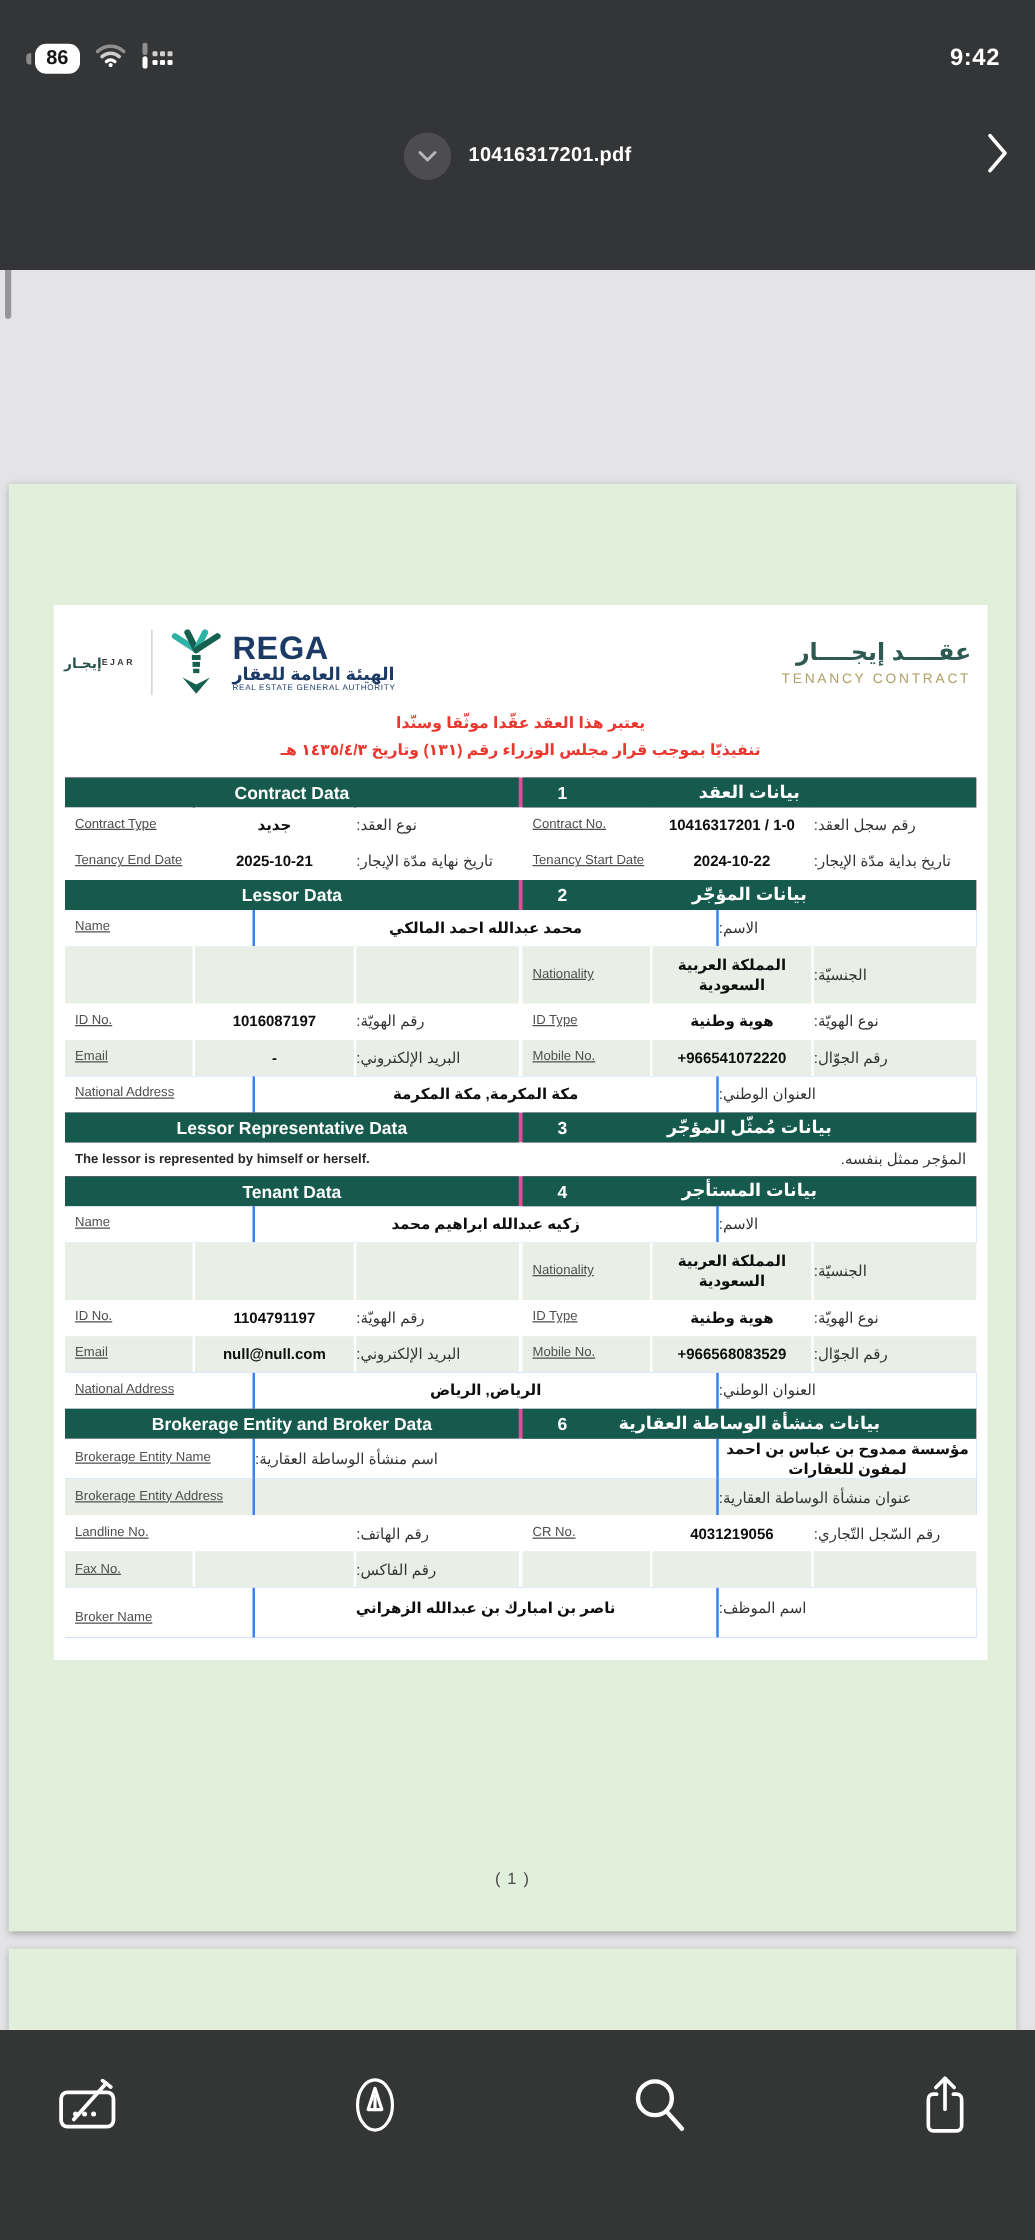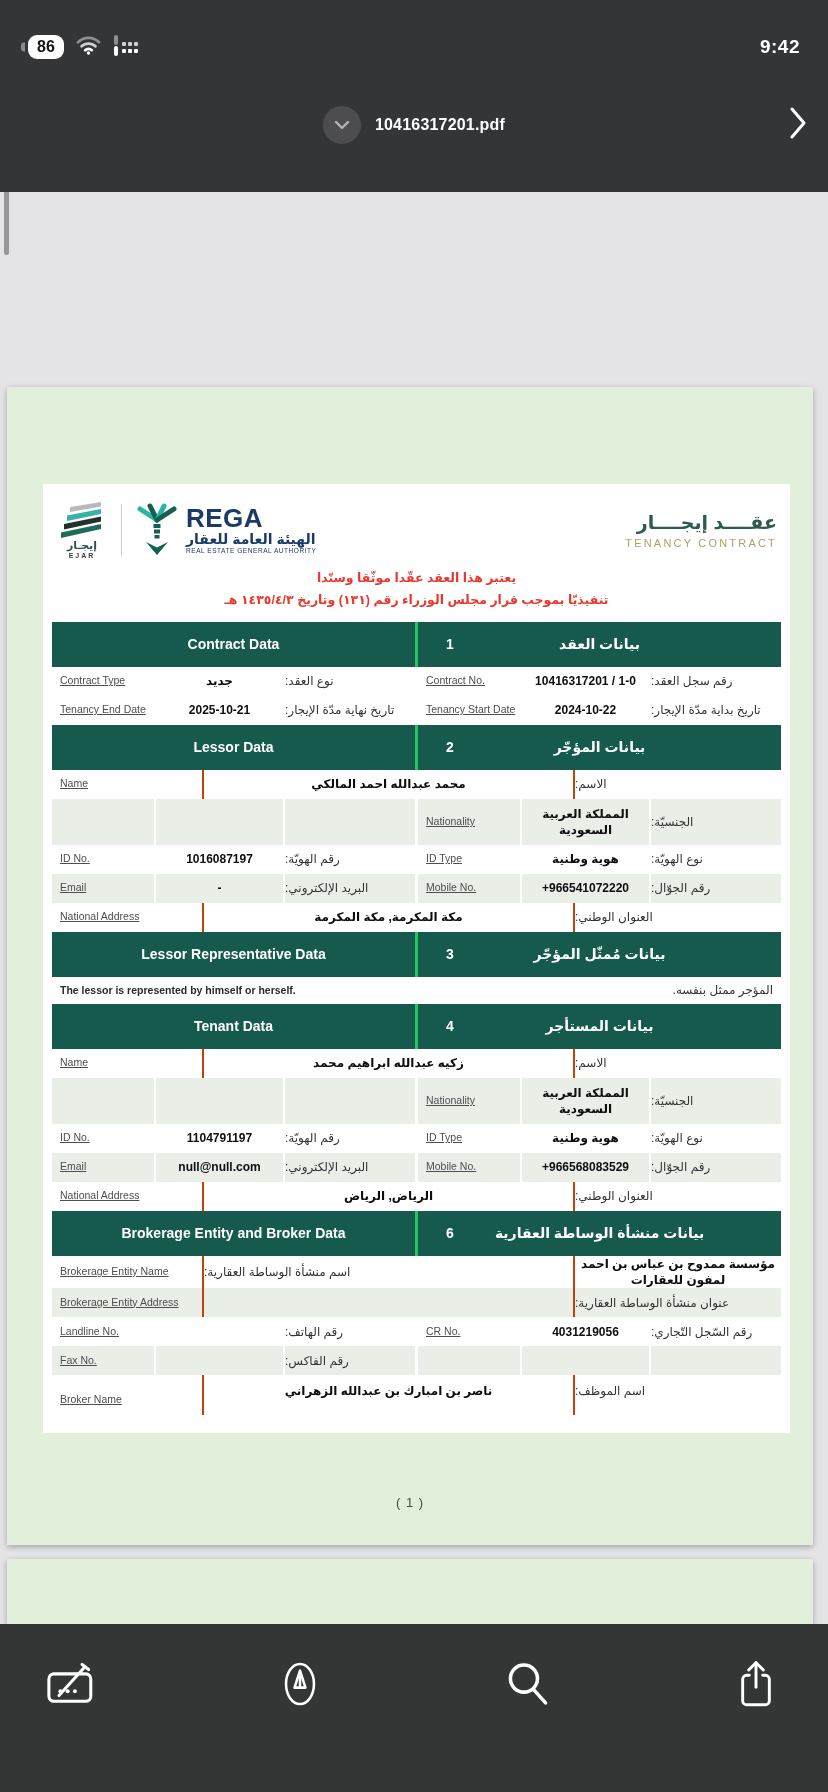--- a/index.html
+++ b/index.html
@@ -1,21 +1,21 @@
 <!DOCTYPE html>
 <html><head>
 <meta charset="utf-8">
 <style>
   * { box-sizing: border-box; margin: 0; padding: 0; }
   body { width: 828px; height: 1792px; overflow: hidden; background:#e4e3e5;
          font-family:"Liberation Sans","DejaVu Sans",sans-serif; }
   .phone { position:relative; width:828px; height:1792px; background:#e4e3e5; }
 
   
-  .top-chrome { position:absolute; top:0; left:0; right:0; height:192px; background:#343536; z-index:6; }
+  .top-chrome { position:absolute; top:0; left:0; right:0; height:216px; background:#343536; z-index:6; }
   .status-row { position:absolute; top:28px; left:0; right:0; height:38px; display:flex; align-items:center; padding:0 28px; }
   .status-left { display:flex; align-items:center; gap:12px; }
   .batt { position:relative; background:#fff; color:#161616; font-weight:700; font-size:16px;
           border-radius:9px; padding:2px 9px; line-height:1.2; }
   .batt::before { content:""; position:absolute; left:-7px; top:50%; transform:translateY(-50%);
                   width:4px; height:9px; background:#8a8a8a; border-radius:3px 0 0 3px; }
   .spacer { flex:1; }
   .time { color:#fff; font-weight:600; font-size:19px; letter-spacing:.5px; }
 
   .title-row { position:absolute; top:94px; left:0; right:0; height:62px; display:flex; align-items:center; justify-content:center; }
@@ -28,46 +28,46 @@
   .viewer { position:absolute; top:183px; left:0; right:0; height:1441px; background:#e4e3e5; overflow:hidden; }
   .vscrollbar { position:absolute; left:4px; top:6px; width:5px; height:66px; background:#96969a; border-radius:3px; }
   .page { position:absolute; left:7px; width:806px; background:#e2efda; box-shadow:0 2px 6px rgba(0,0,0,.28); }
   .page-1 { top:204px; height:1158px; }
   .page-2 { top:1376px; height:66px; }
 
   .card { position:absolute; left:36px; top:97px; width:747px; background:#fff; padding:10px 9px 18px; }
 
   
   .doc-head { display:flex; align-items:center; height:72px; padding:0 4px; }
-  .ejar-logo { display:flex; flex-direction:column; align-items:center; width:52px;justify-content:flex-end; }
+  .ejar-logo { display:flex; flex-direction:row; align-items:center; width:52px;justify-content:flex-end; }
   .ejar-ar { font-size:11px; font-weight:700; color:#27554c; margin-top:1px; direction:rtl; }
   .ejar-en { font-size:7px; letter-spacing:2px; color:#3c3c3c; font-weight:700; }
   .logo-div { width:1px; height:52px; background:#c9c9c9; margin:0 13px; }
   .rega { display:flex; align-items:center; gap:7px; }
   .rega-text { display:flex; flex-direction:column; line-height:1.05; }
   .rega-name { font-size:26px; font-weight:700; color:#1c3a66; letter-spacing:.5px; }
   .rega-ar { font-size:14px; font-weight:700; color:#1c3a66; direction:rtl; text-align:left; }
   .rega-en { font-size:6.5px; color:#1c3a66; letter-spacing:.55px; margin-top:1px; }
   .doc-titles { margin-left:auto; text-align:right; }
   .t-ar { font-size:19px; font-weight:700; color:#2e5a52; direction:rtl; }
   .t-en { font-size:11px; font-weight:400; color:#b1a066; letter-spacing:2.2px; margin-top:3px; }
 
   .notice { text-align:center; margin:2px 0 10px; }
   .notice div { color:#e8382f; font-weight:700; font-size:12.5px; line-height:1.75; direction:rtl; }
 
   
   .sec { margin-top:0; }
-  .sec-bar { display:grid; grid-template-columns:1fr 1fr; gap:3px; background:#22c55e; height:45px; }
+  .sec-bar { display:grid; grid-template-columns:1fr 1fr; gap:3px; background:#ec4899; height:24px; }
   .sec-half { background:#16594d; color:#fff; display:flex; align-items:center; justify-content:center; font-weight:700; font-size:14px; }
   .sec-half.arh { position:relative; direction:rtl; }
   .sec-num { position:absolute; left:28px; font-weight:700; font-size:14px; }
   .row { display:grid; grid-template-columns:1fr 1fr; gap:3px; background:#fff; min-height:29px; }
   .row.tall { min-height:46px; }
   .half { display:grid; grid-template-columns:102px 1fr 130px; gap:2px; }
-  .full { display:grid; grid-template-columns:150px 1fr 206px; gap:2px; background:#c2410c; min-height:29px; }
+  .full { display:grid; grid-template-columns:150px 1fr 206px; gap:2px; background:#3b82f6; min-height:29px; }
   .c { display:flex; align-items:center; background:#fff; }
   .light .c { background:#e9eee7; }
   .en { padding-left:8px; font-size:10.5px; color:#4e4e4e; line-height:1.3;text-decoration:underline; }
   .val { justify-content:center; font-weight:700; font-size:12px; color:#0e0e0e; text-align:center; line-height:1.35; }
   .rtl { direction:rtl; }
   .arl { justify-content:flex-end; padding-right:7px; direction:rtl; font-size:12px; color:#333; }
   .note-row { display:flex; justify-content:space-between; align-items:center; background:#fff; min-height:27px; padding:0 8px; }
   .note-en { font-size:10.5px; font-weight:600; color:#2a2a2a; }
   .note-ar { font-size:12px; color:#333; direction:rtl; }
   .broker-val { align-items:flex-start; padding-top:8px; }

